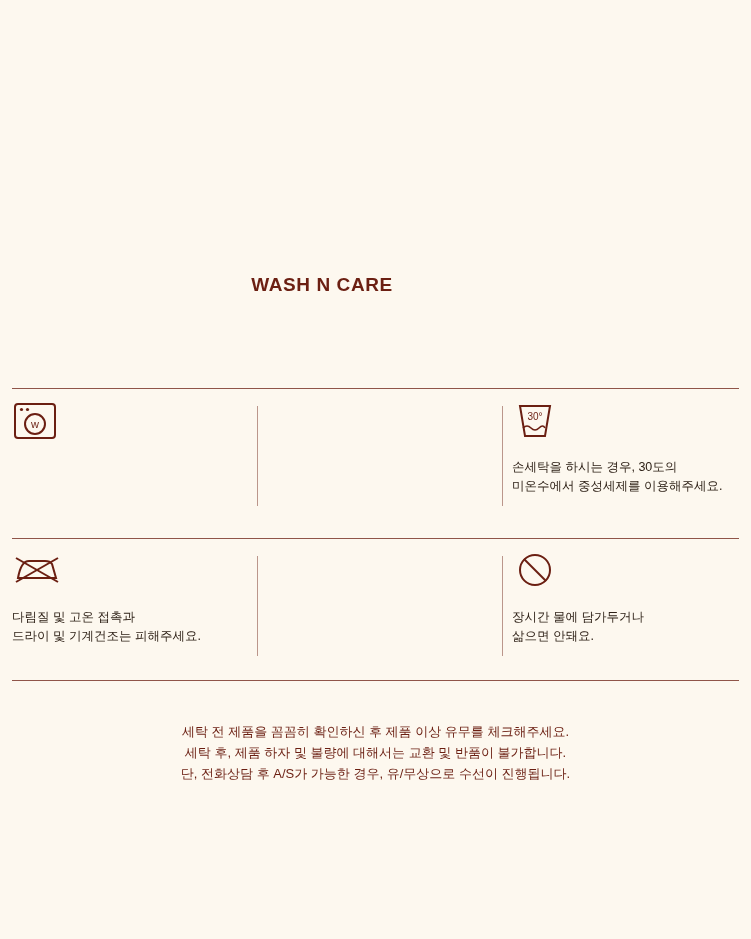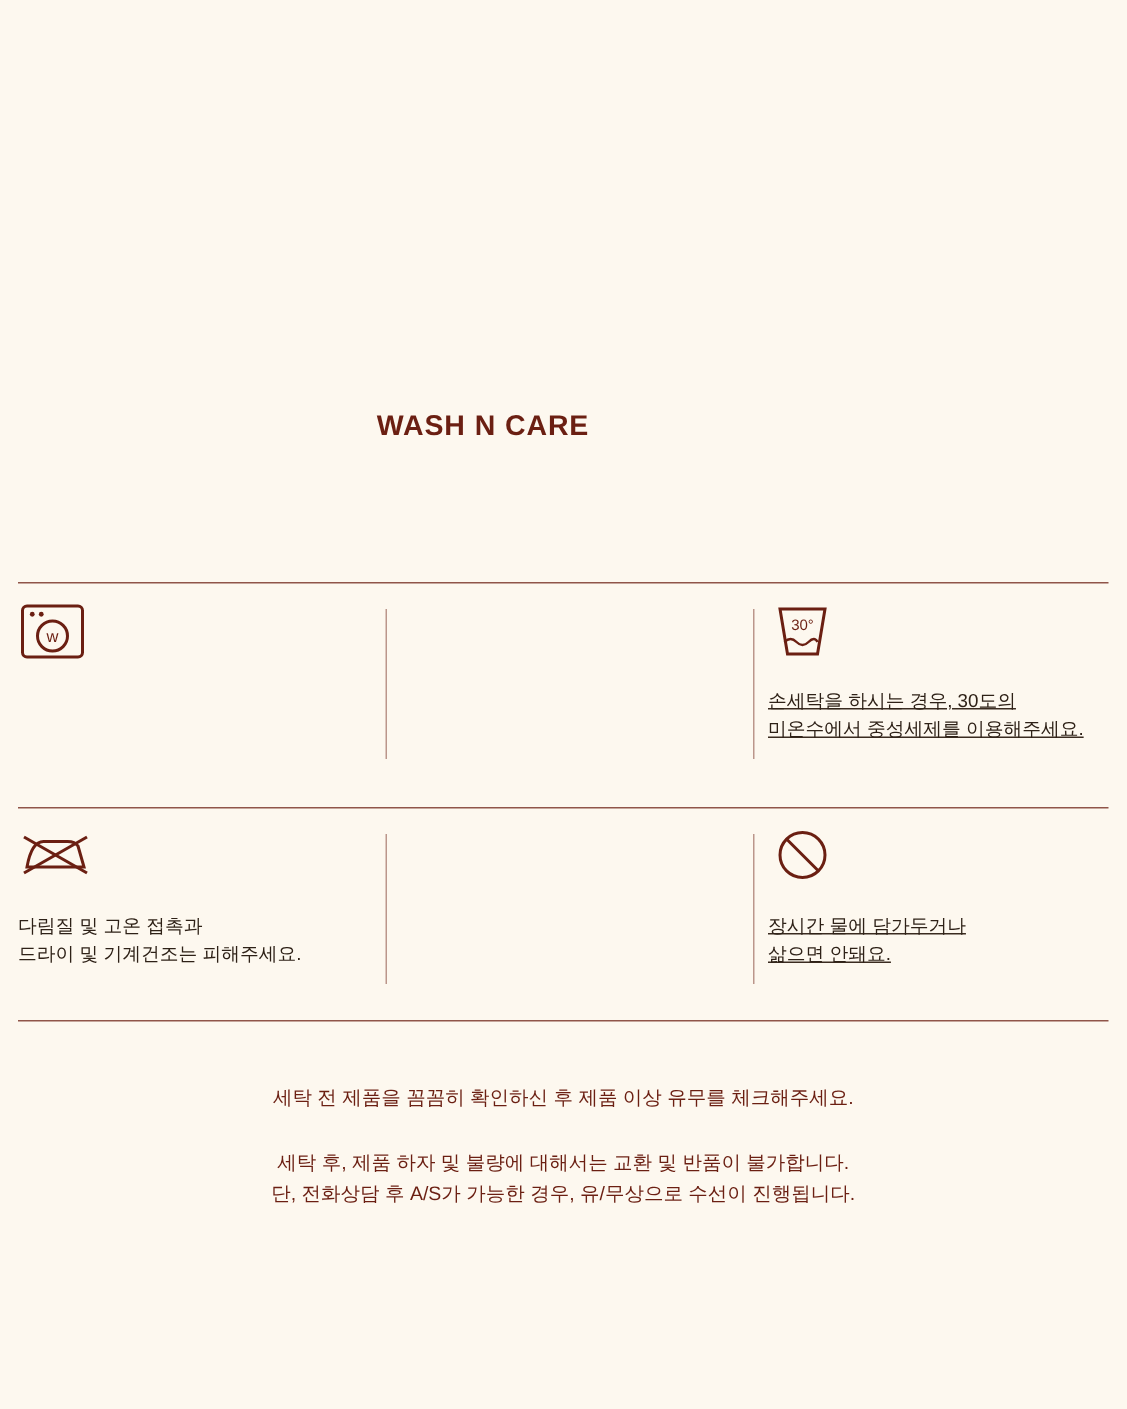--- a/index.html
+++ b/index.html
@@ -55,21 +55,21 @@
 
   .cell {
     position: absolute;
     top: 0;
     width: 233px;
     height: 100%;
     box-sizing: border-box;
   }
   .cell-0 { left: 0px; }
   .cell-1 { left: 245px; padding-left: 10px; }
-  .cell-2 { left: 490px; padding-left: 10px; text-decoration: underline; }
+  .cell-2 { left: 490px; padding-left: 10px; }
 
   .divider {
     position: absolute;
     top: 8px;
     width: 1px;
     height: 100px;
     background: #6b1f12;
     opacity: 0.45;
   }
   .div-a { left: 245px; }
@@ -95,21 +95,21 @@
     top: 722px;
     width: 751px;
     text-align: center;
   }
   .note {
     font-size: 13px;
     line-height: 1.6;
     color: #6b1f12;
     white-space: pre-line;
   }
-  .note-1 { margin-bottom: 22px; }
+  .note-1 { }
 </style>
 </head>
 <body>
 
 <div class="page">
 
   <div class="title">WASH N CARE</div>
 
   <div class="rule rule-top"></div>
   <div class="rule rule-mid"></div>

